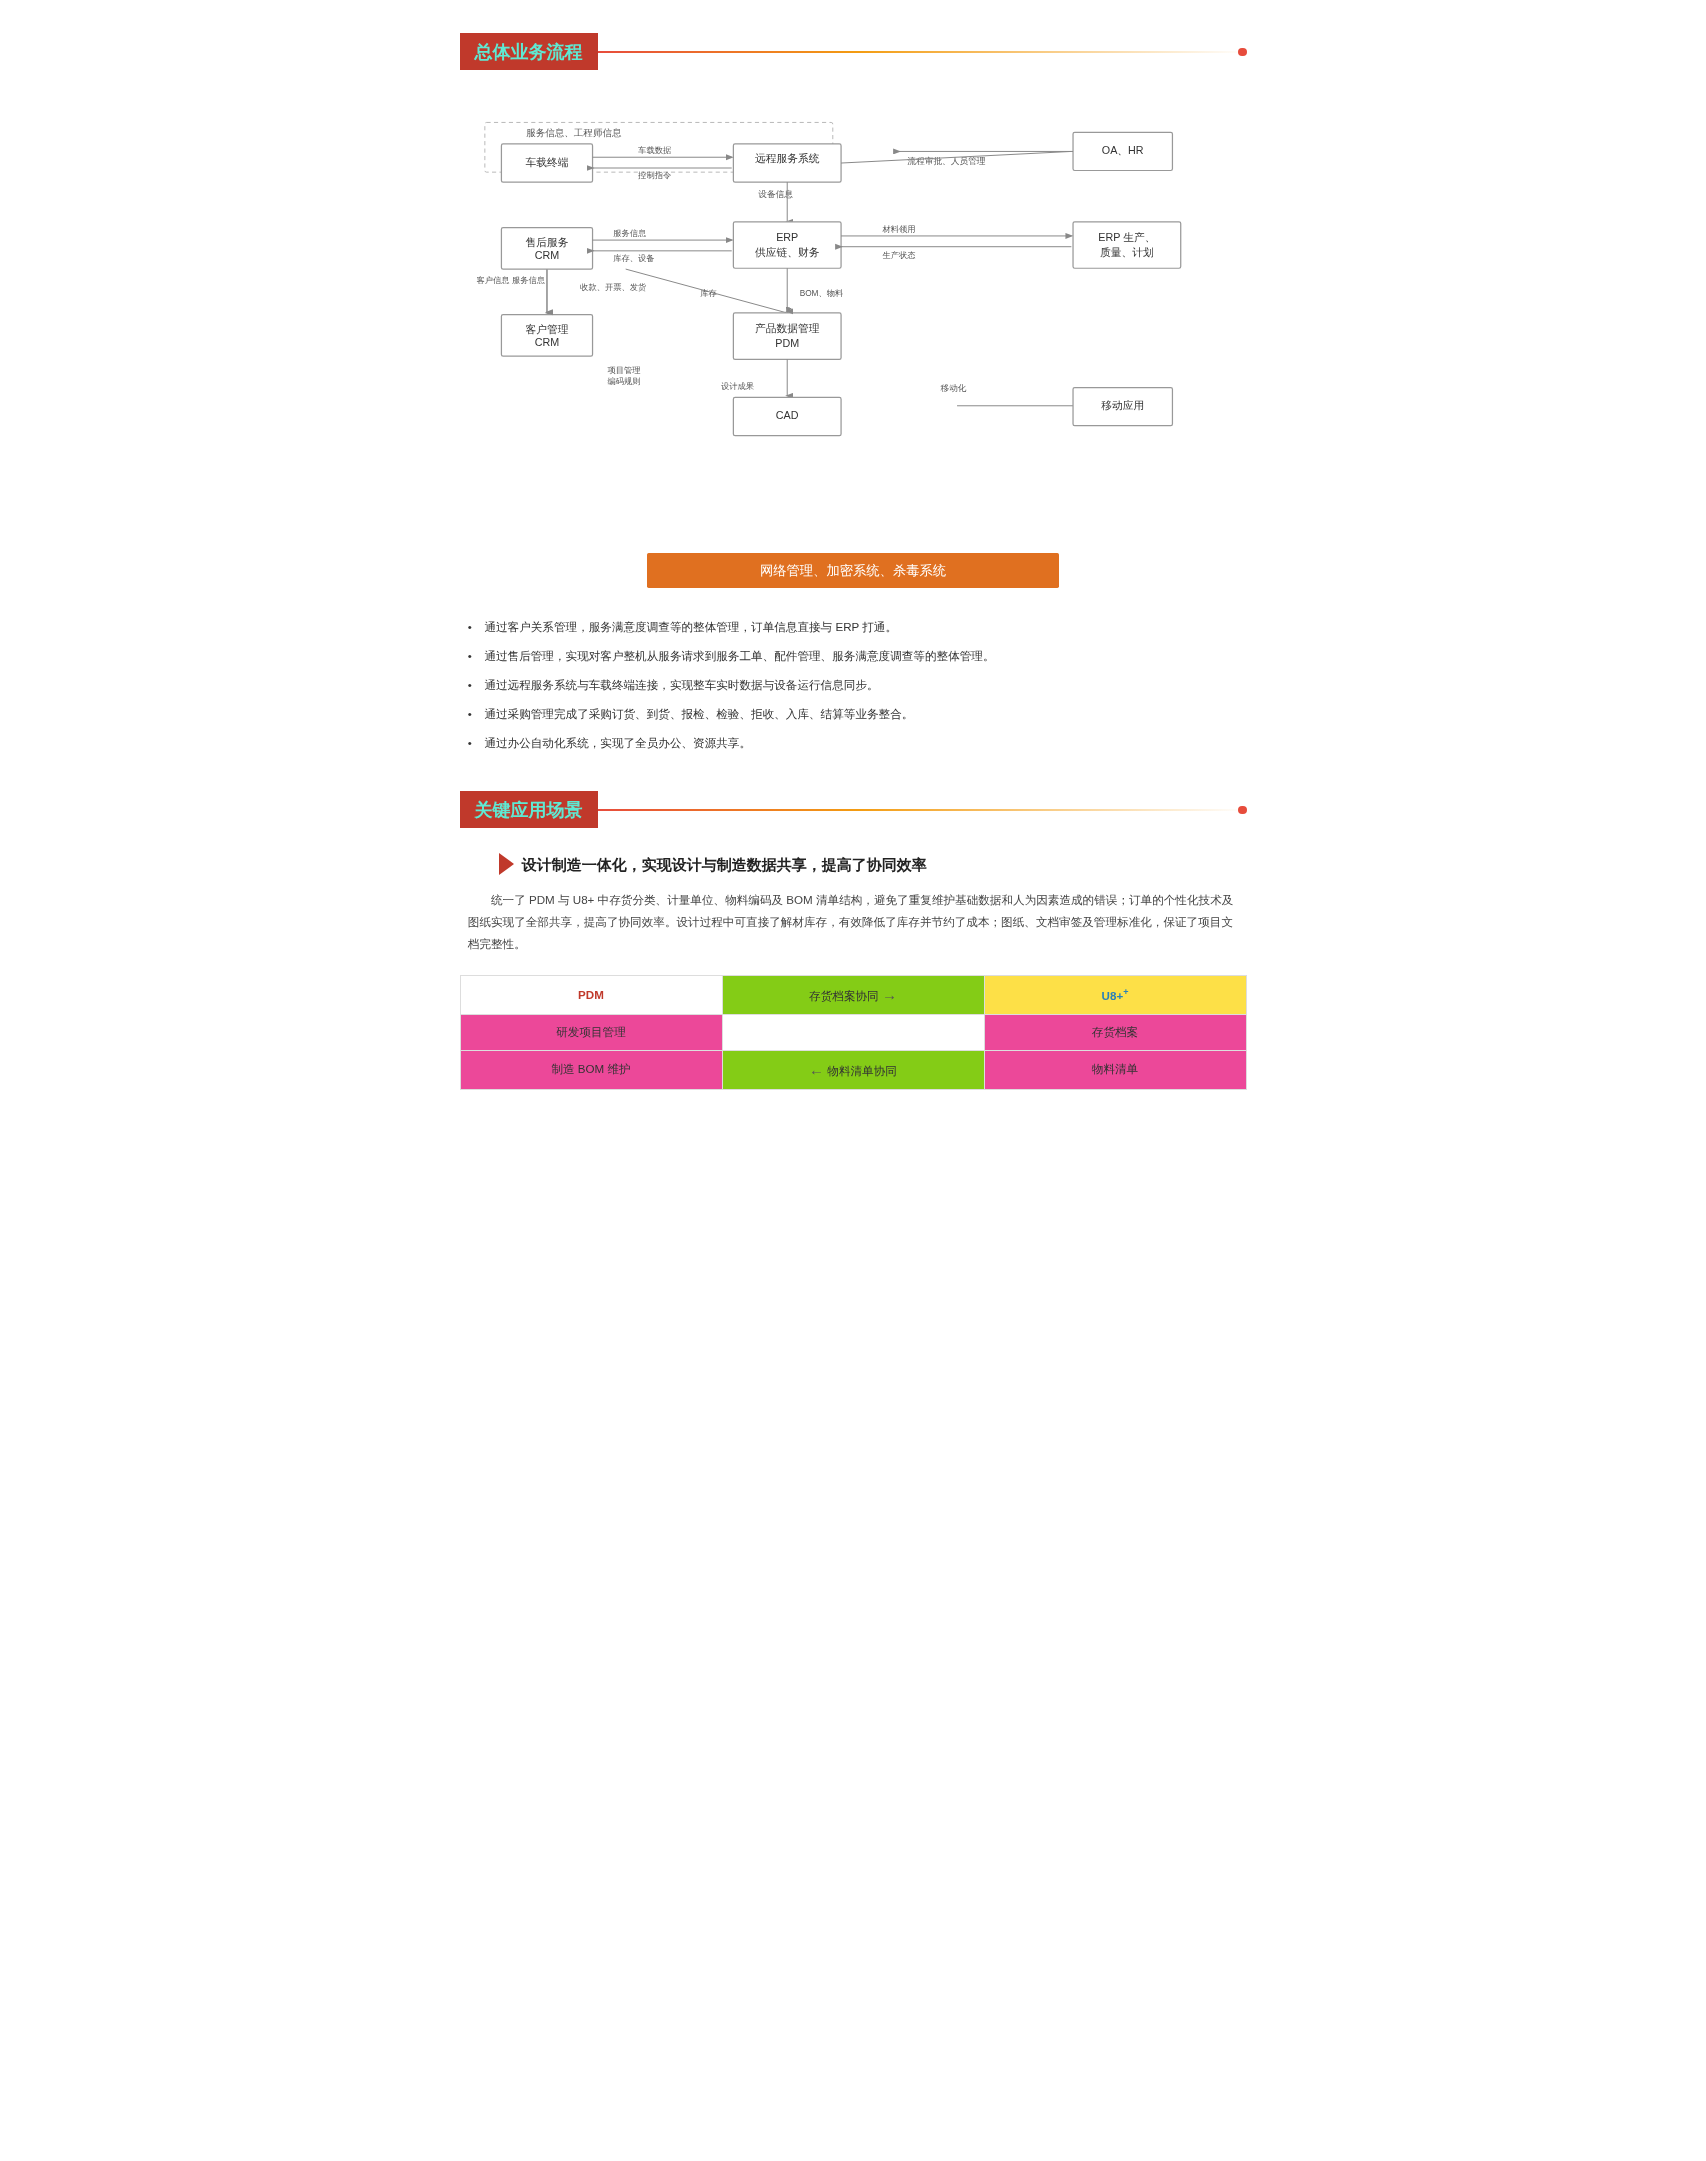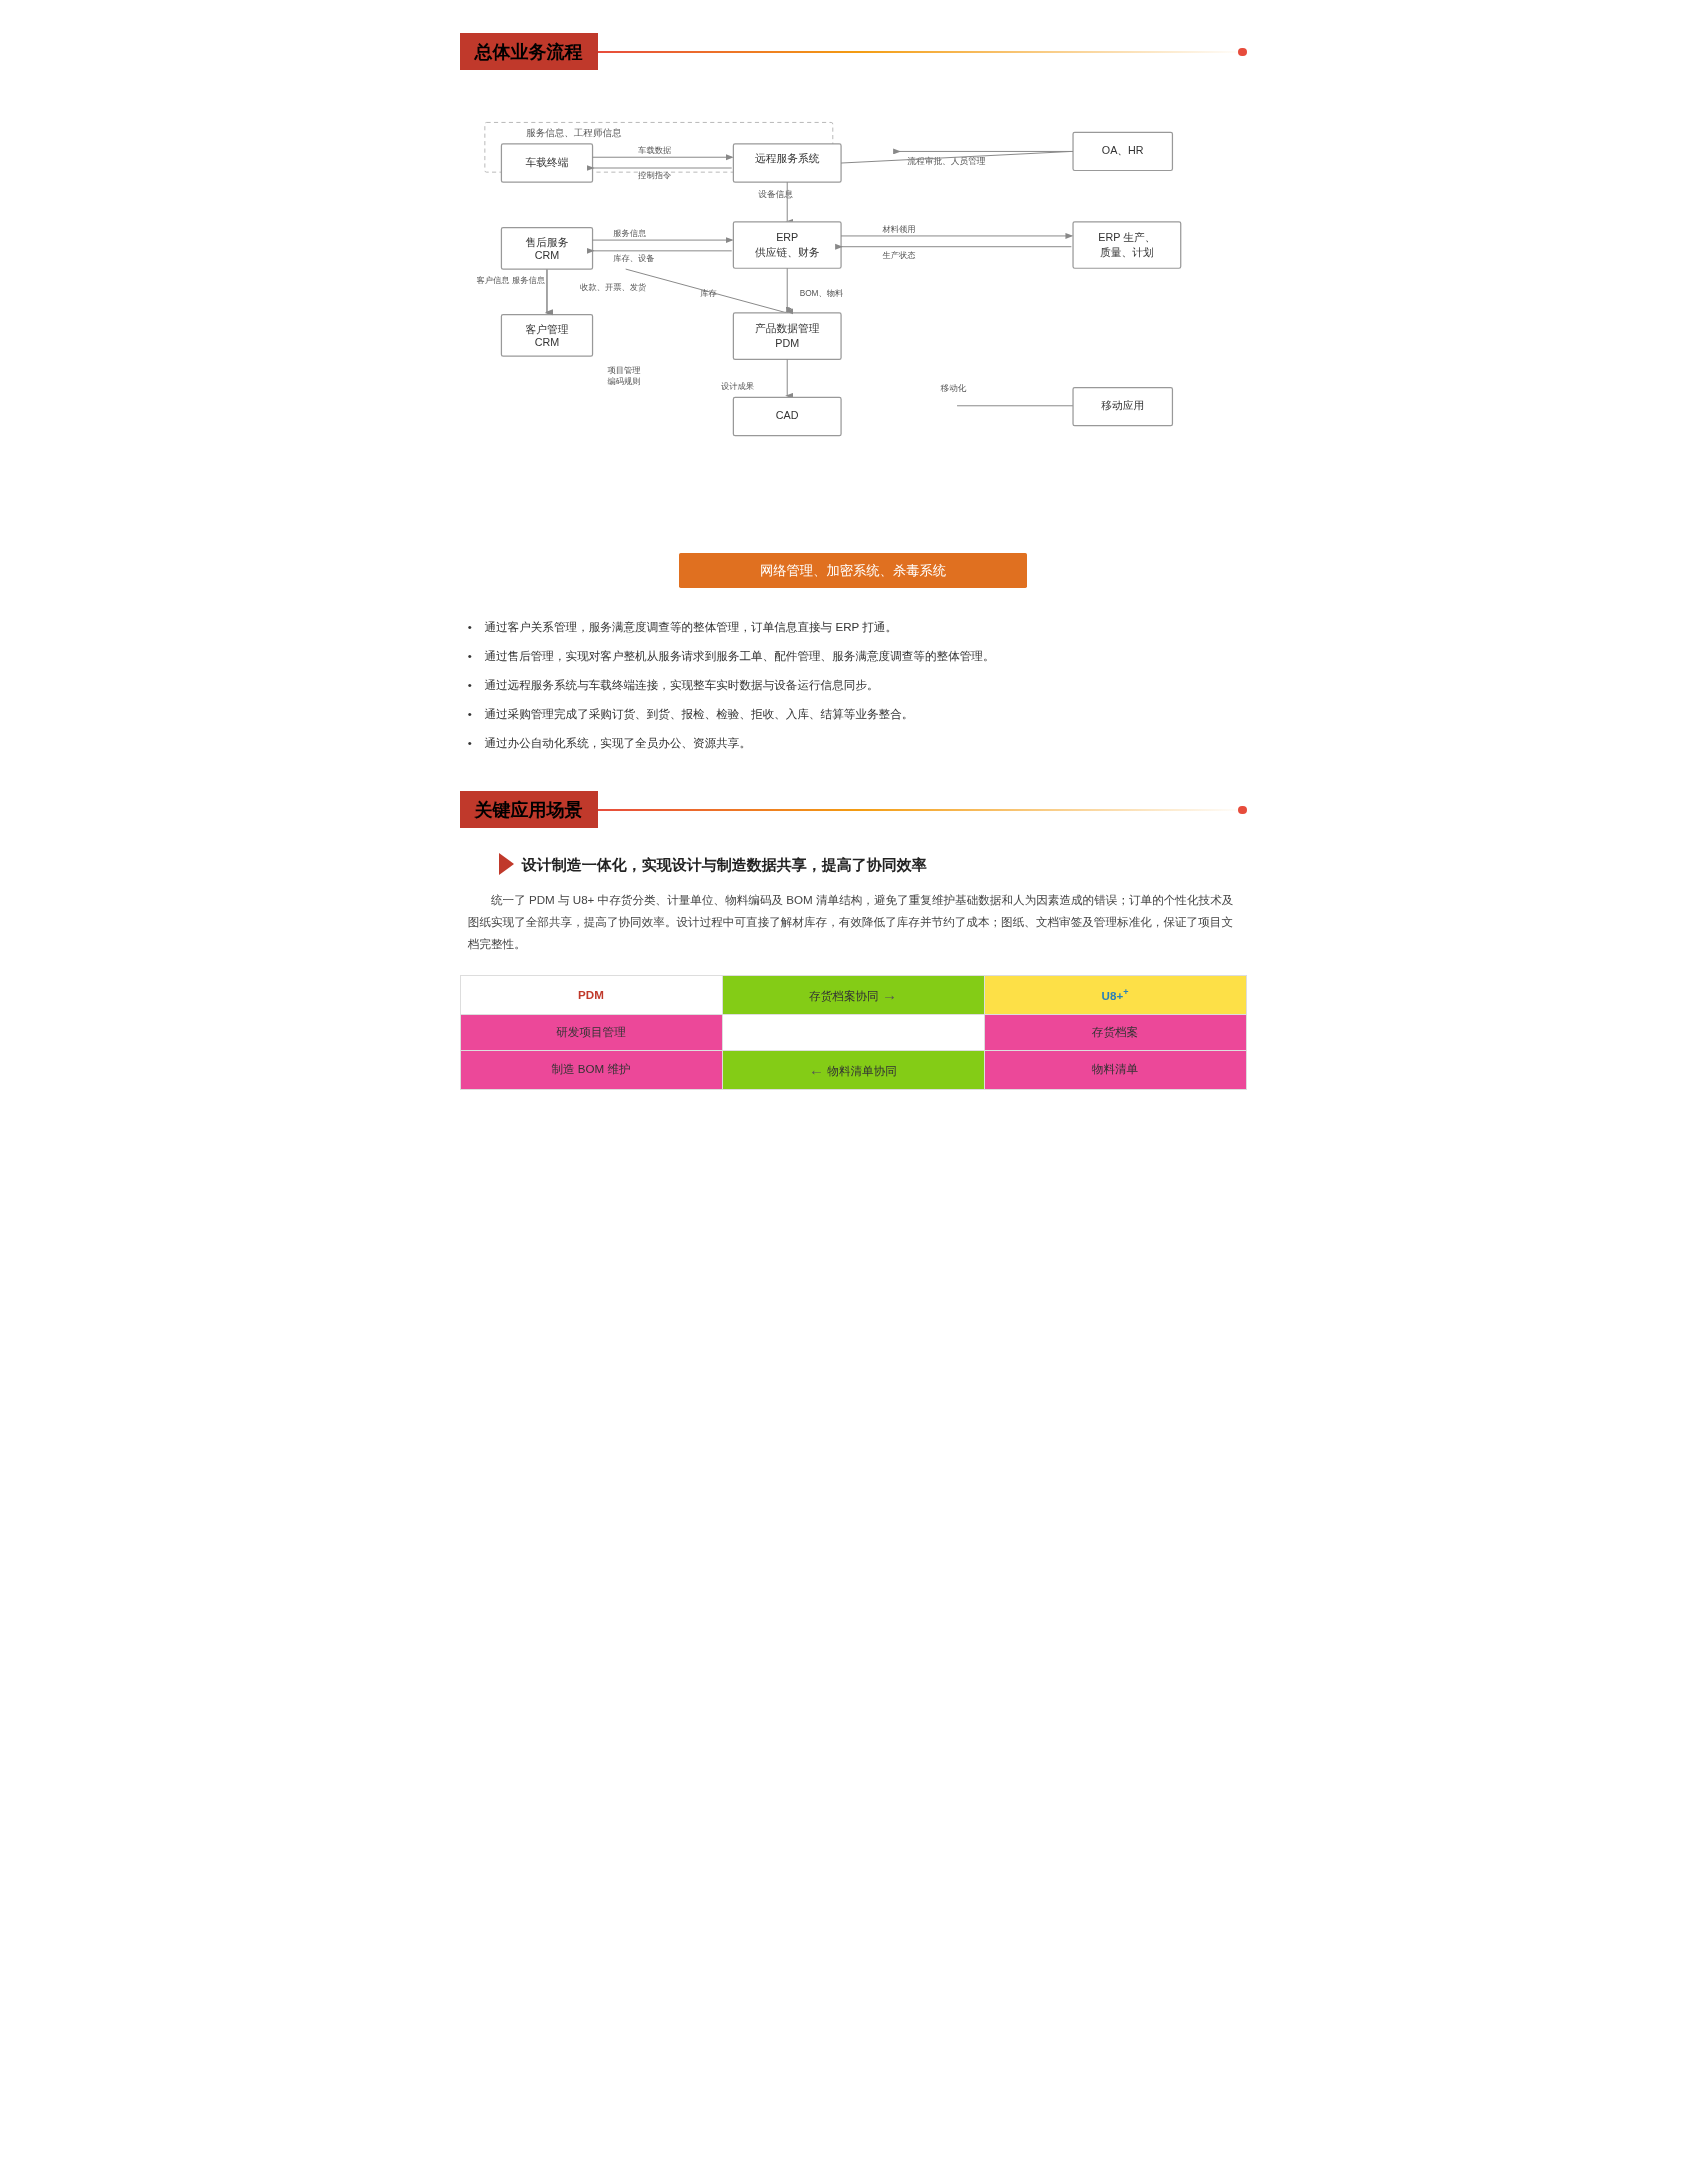--- a/index.html
+++ b/index.html
@@ -15,21 +15,21 @@
 
     
     .section-header {
       display: flex;
       align-items: center;
       margin-bottom: 25px;
       margin-top: 16.6px;
     }
     .section-header-box {
       background: #c0392b;
-      color: #000000;
+      color: #5eead4;
       font-size: 18px;
       font-weight: bold;
       padding: 6.6px 15px;
       white-space: nowrap;
     }
     .section-header-line {
       flex: 1;
       height: 1.7px;
       background: linear-gradient(to right, #e74c3c, #f39c12 40%, transparent);
       margin-left: 0;
@@ -71,21 +71,21 @@
       dominant-baseline: middle;
     }
 
     
     .orange-bar {
       background: #e07020;
       color: #fff;
       text-align: center;
       padding: 8.3px 0;
       font-size: 13.3px;
-      width: 348px;
+      width: 412px;
       margin: 0 auto 25px;
       border-radius: 1.7px;
     }
 
     
     .bullet-list {
       list-style: none;
       margin-bottom: 33px;
       padding: 0 8.3px;
     }

